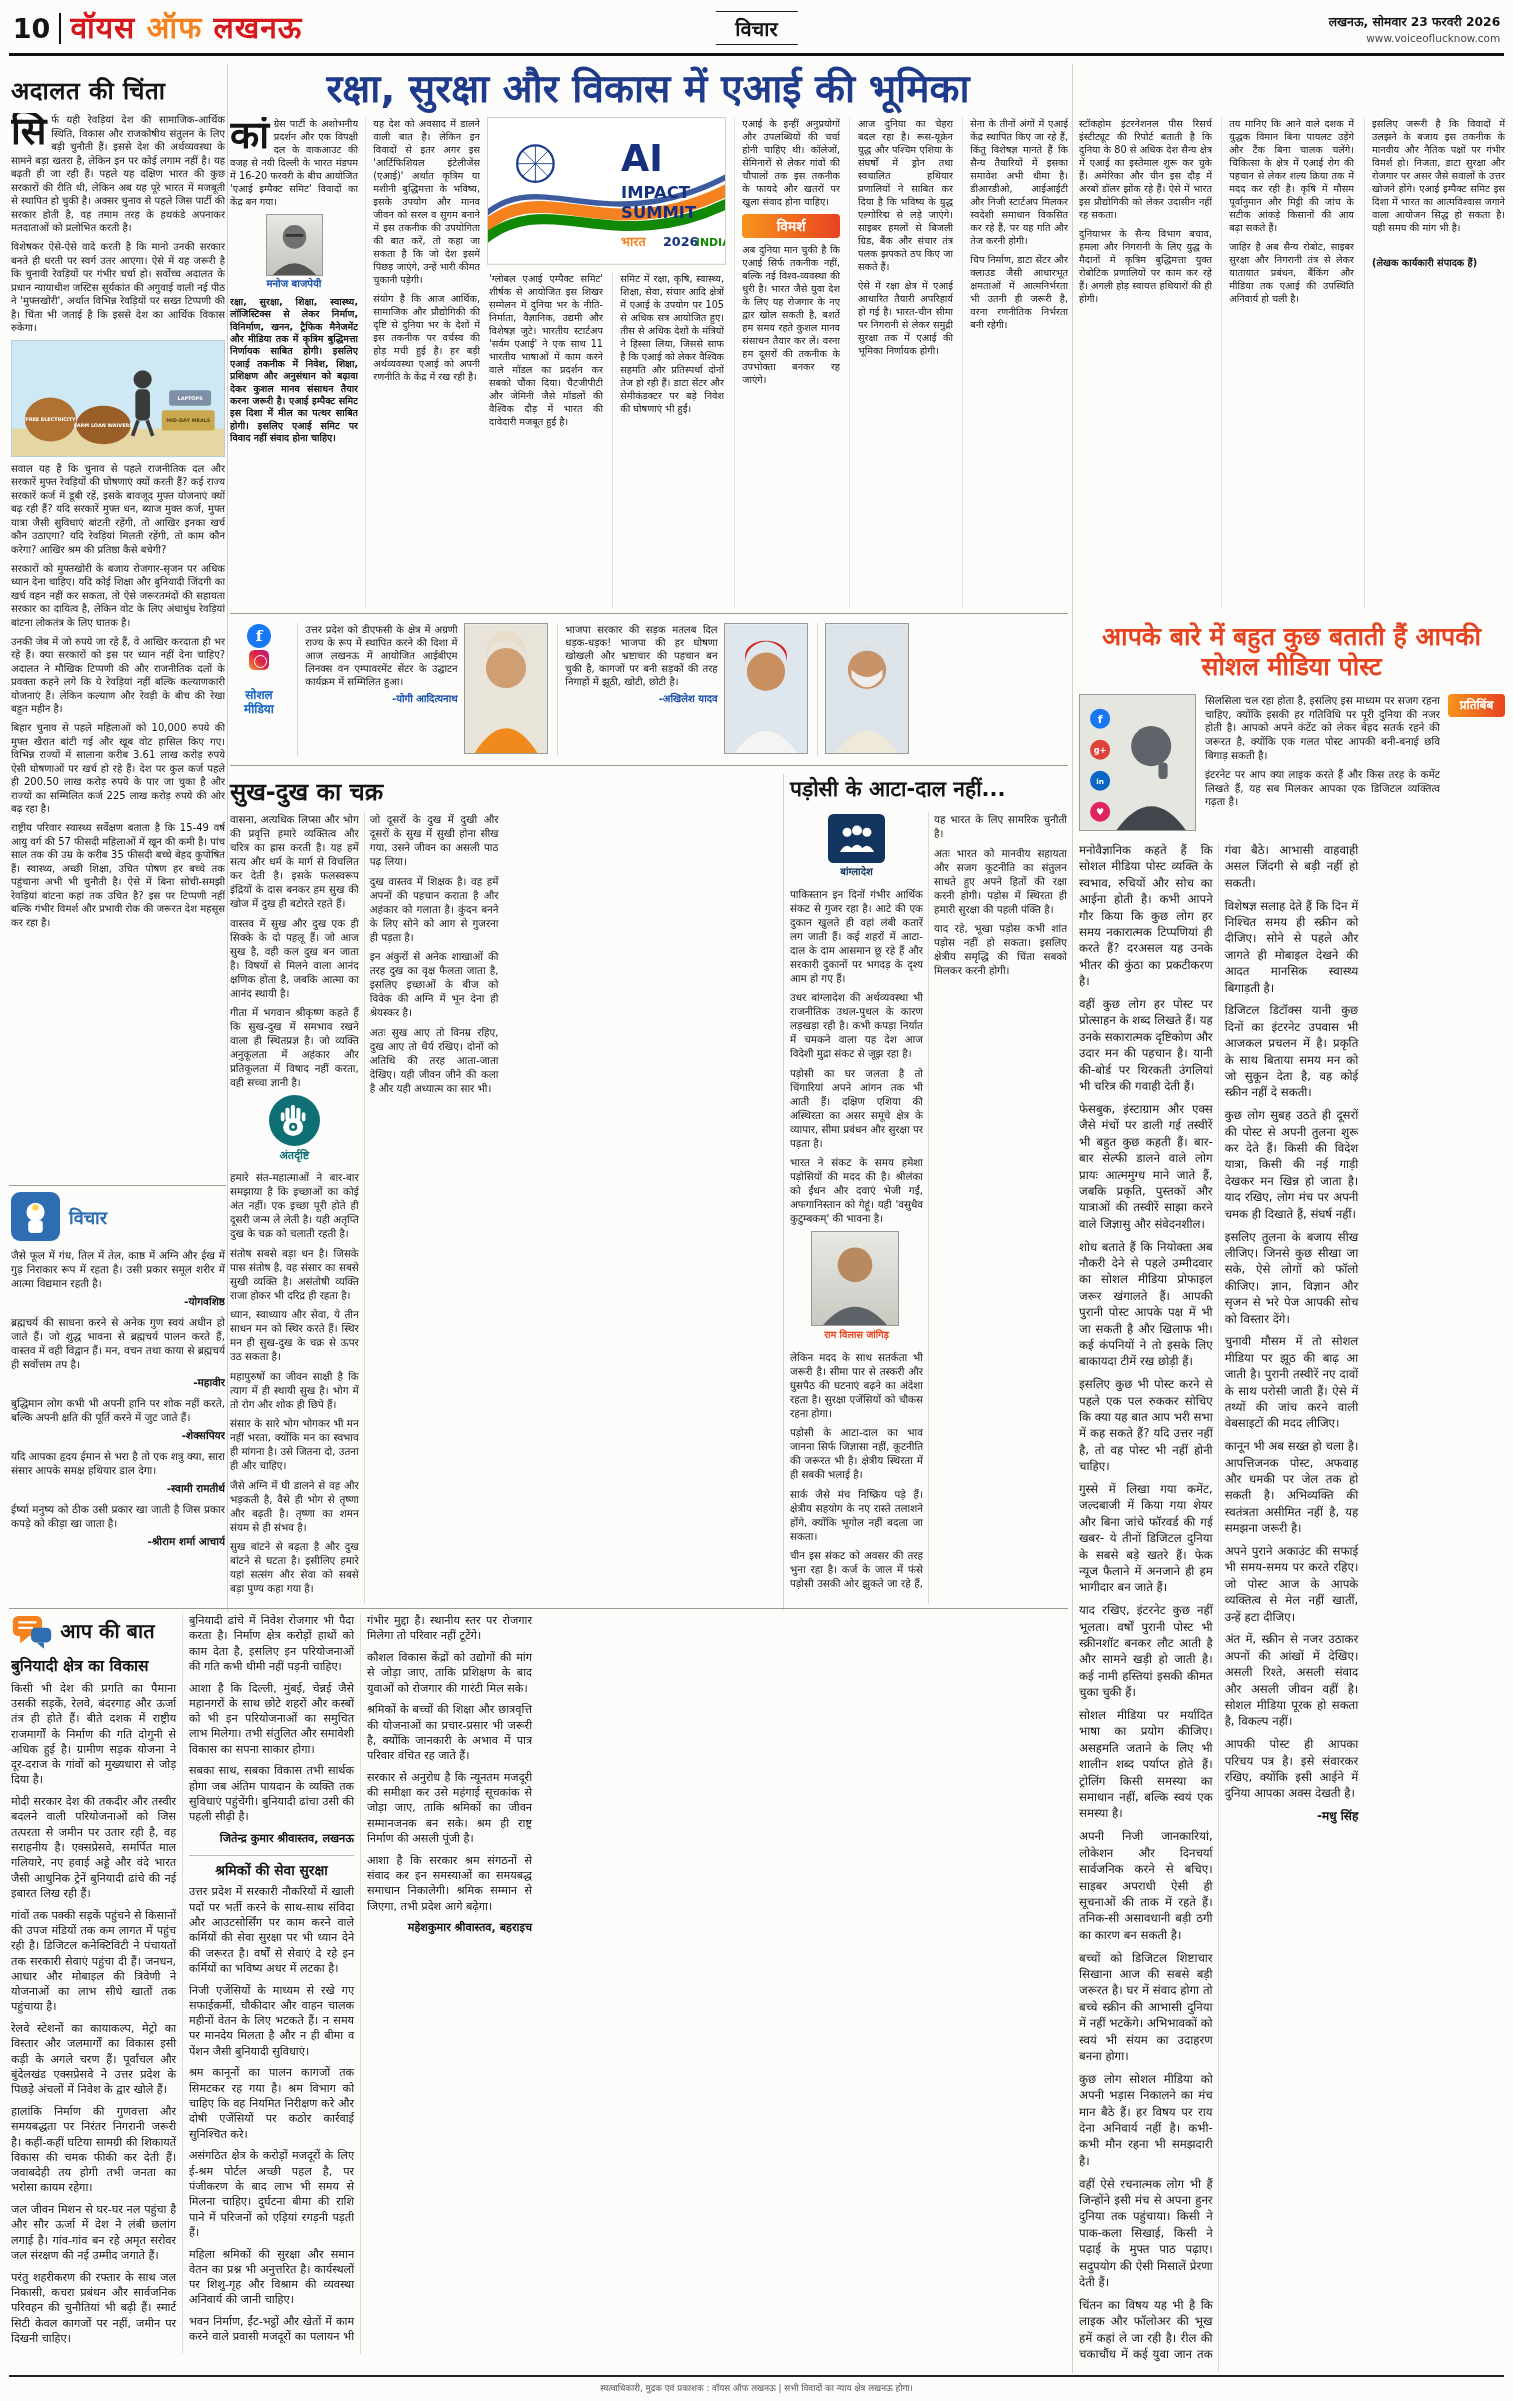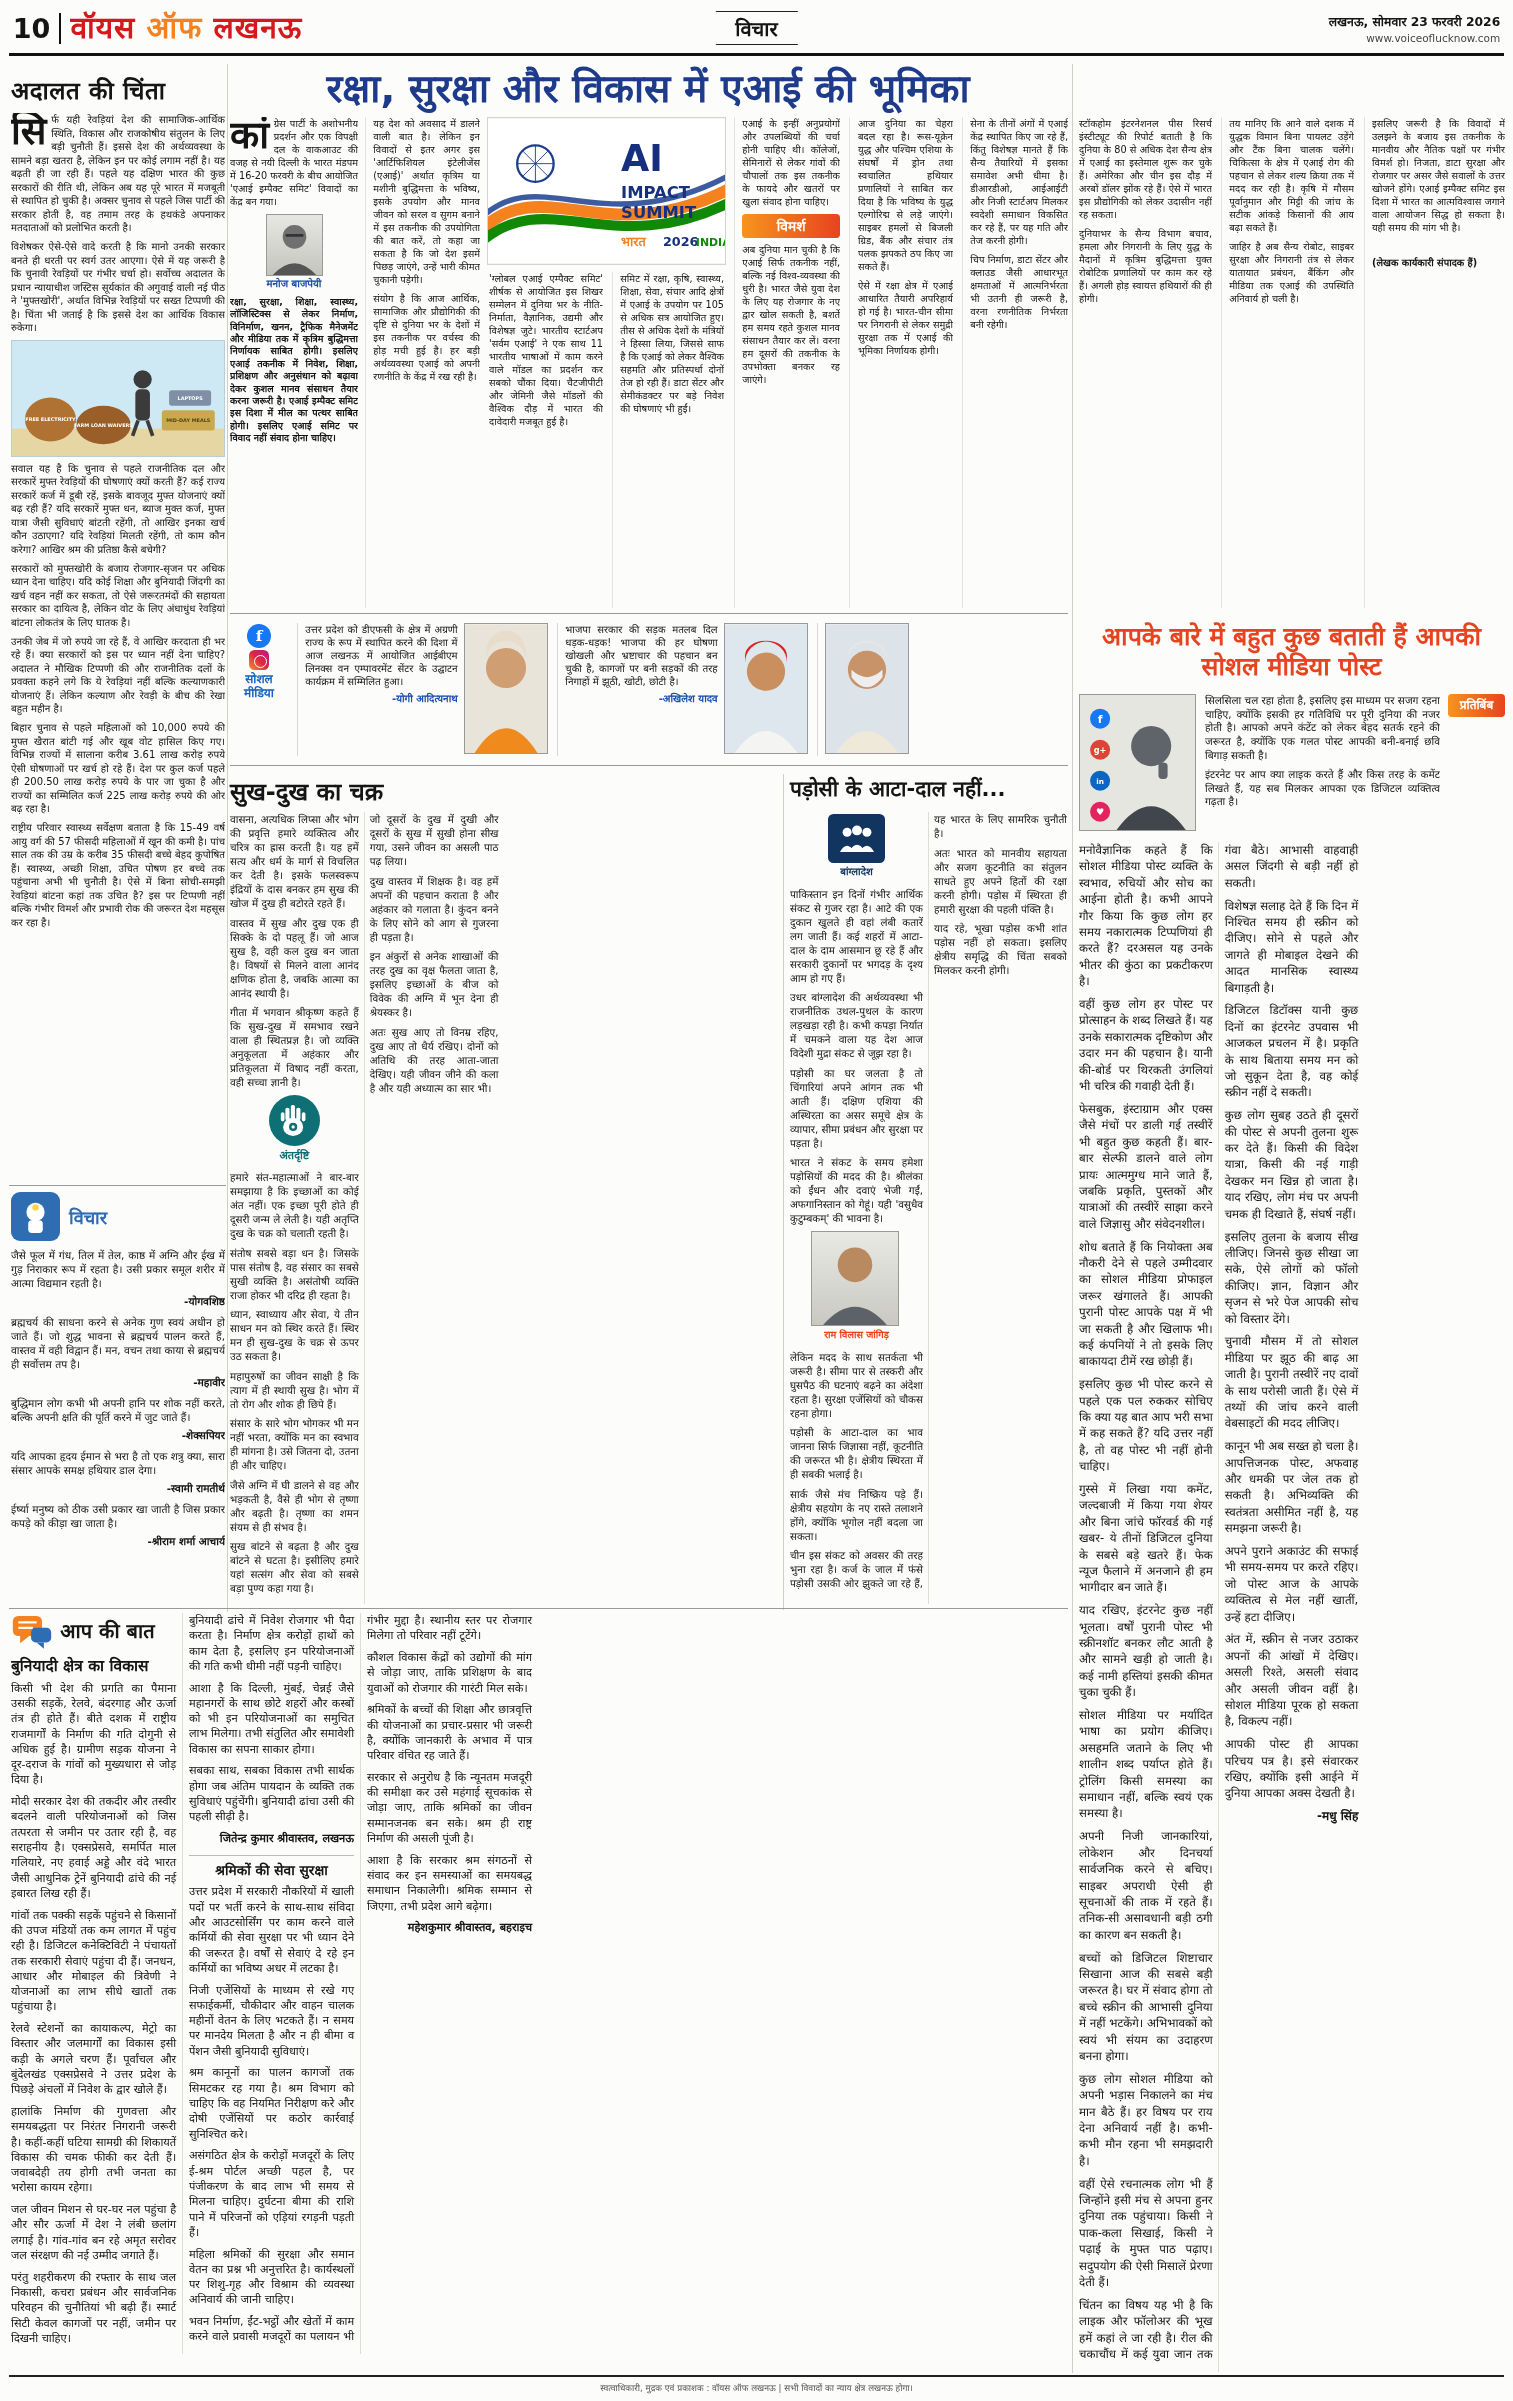--- a/index.html
+++ b/index.html
@@ -27,28 +27,28 @@
 .cartoon{width:100%;height:117px;margin:4.6px 0;border:0.9px solid #b9cdd8;background:#cfe9f4}
 
 .ai-headline{font-size:39px;line-height:46px;font-weight:bold;color:#1e3a8a;text-align:center}
 .aibox{position:absolute;font-size:9.7px;line-height:13px;text-align:justify;overflow:hidden}
 .aibox p{margin-bottom:5.5px}
 .aibold{font-weight:bold;font-size:9.5px;line-height:12.4px}
 .author-photo{width:57px;height:62px;border:0.9px solid #999;background:linear-gradient(180deg,#e7e7e3,#c4c4bf);margin:3.7px auto 1.8px}
 .author-name{font-size:10px;font-weight:bold;color:#1b4faa;text-align:center;margin-bottom:5.5px}
 .vimarsh{margin:5.5px 0;height:24px;line-height:24px;text-align:center;color:#fff;font-weight:bold;font-size:13.7px;background:linear-gradient(90deg,#f7941d,#e8431f);border-radius:3.7px}
 .credit{font-weight:bold;text-align:left;margin-top:22px}
-.summit-box{border:0.9px solid #d4d4cf;background:#a16207}
+.summit-box{border:0.9px solid #d4d4cf;background:#8b5cf6}
 
 .social-strip{position:absolute;left:230px;top:617px;width:838px;height:144px;display:flex;gap:9px;padding:5.5px 0}
 .social-label{width:58px;flex:none;text-align:center}
 .fb-badge{width:24px;height:24px;border-radius:50%;background:#1877f2;color:#fff;font-weight:bold;font-size:15.5px;line-height:24px;margin:1.8px auto;font-family:"DejaVu Serif",serif}
 .ig-badge{width:20px;height:20px;border-radius:5.5px;margin:1.8px auto;background:linear-gradient(45deg,#f09433,#dc2743,#bc1888);position:relative}
 .ig-badge::after{content:"";position:absolute;left:4.6px;top:4.6px;width:11px;height:11px;border:1.8px solid #fff;border-radius:50%}
-.social-label-text{font-size:12px;font-weight:bold;color:#1566c0;line-height:13.7px;margin-top:3px}
+.social-label-text{font-size:12px;font-weight:bold;color:#1566c0;line-height:13.7px;margin-top:19px}
 .social-item{flex:1;display:flex;gap:6.4px;border-left:0.9px solid #d8d8d2;padding-left:7.3px}
 .social-text{flex:1;font-size:10px;line-height:13px;text-align:justify}
 .social-author{display:block;text-align:right;font-weight:bold;color:#1b4faa;margin-top:4.6px}
 .pol-photo{width:84px;height:131px;flex:none;border:0.9px solid #999;overflow:hidden}
 
 .pb-headline{font-size:25px;line-height:30px;font-weight:bold;color:#e8431f;text-align:center}
 .pb-tag{position:absolute;width:57px;height:23px;line-height:23px;text-align:center;color:#fff;font-weight:bold;font-size:12px;background:linear-gradient(90deg,#f7941d,#e8431f);border-radius:3.7px}
 .pb-side{font-size:10.4px;line-height:13.7px;text-align:justify;overflow:hidden}
 .pb-main{column-count:3;column-gap:12px;column-fill:auto;column-rule:0.9px solid #ddddd6;font-size:11.7px;line-height:16.4px;text-align:justify;overflow:hidden}
 .pb-main p{margin-bottom:6.4px}

